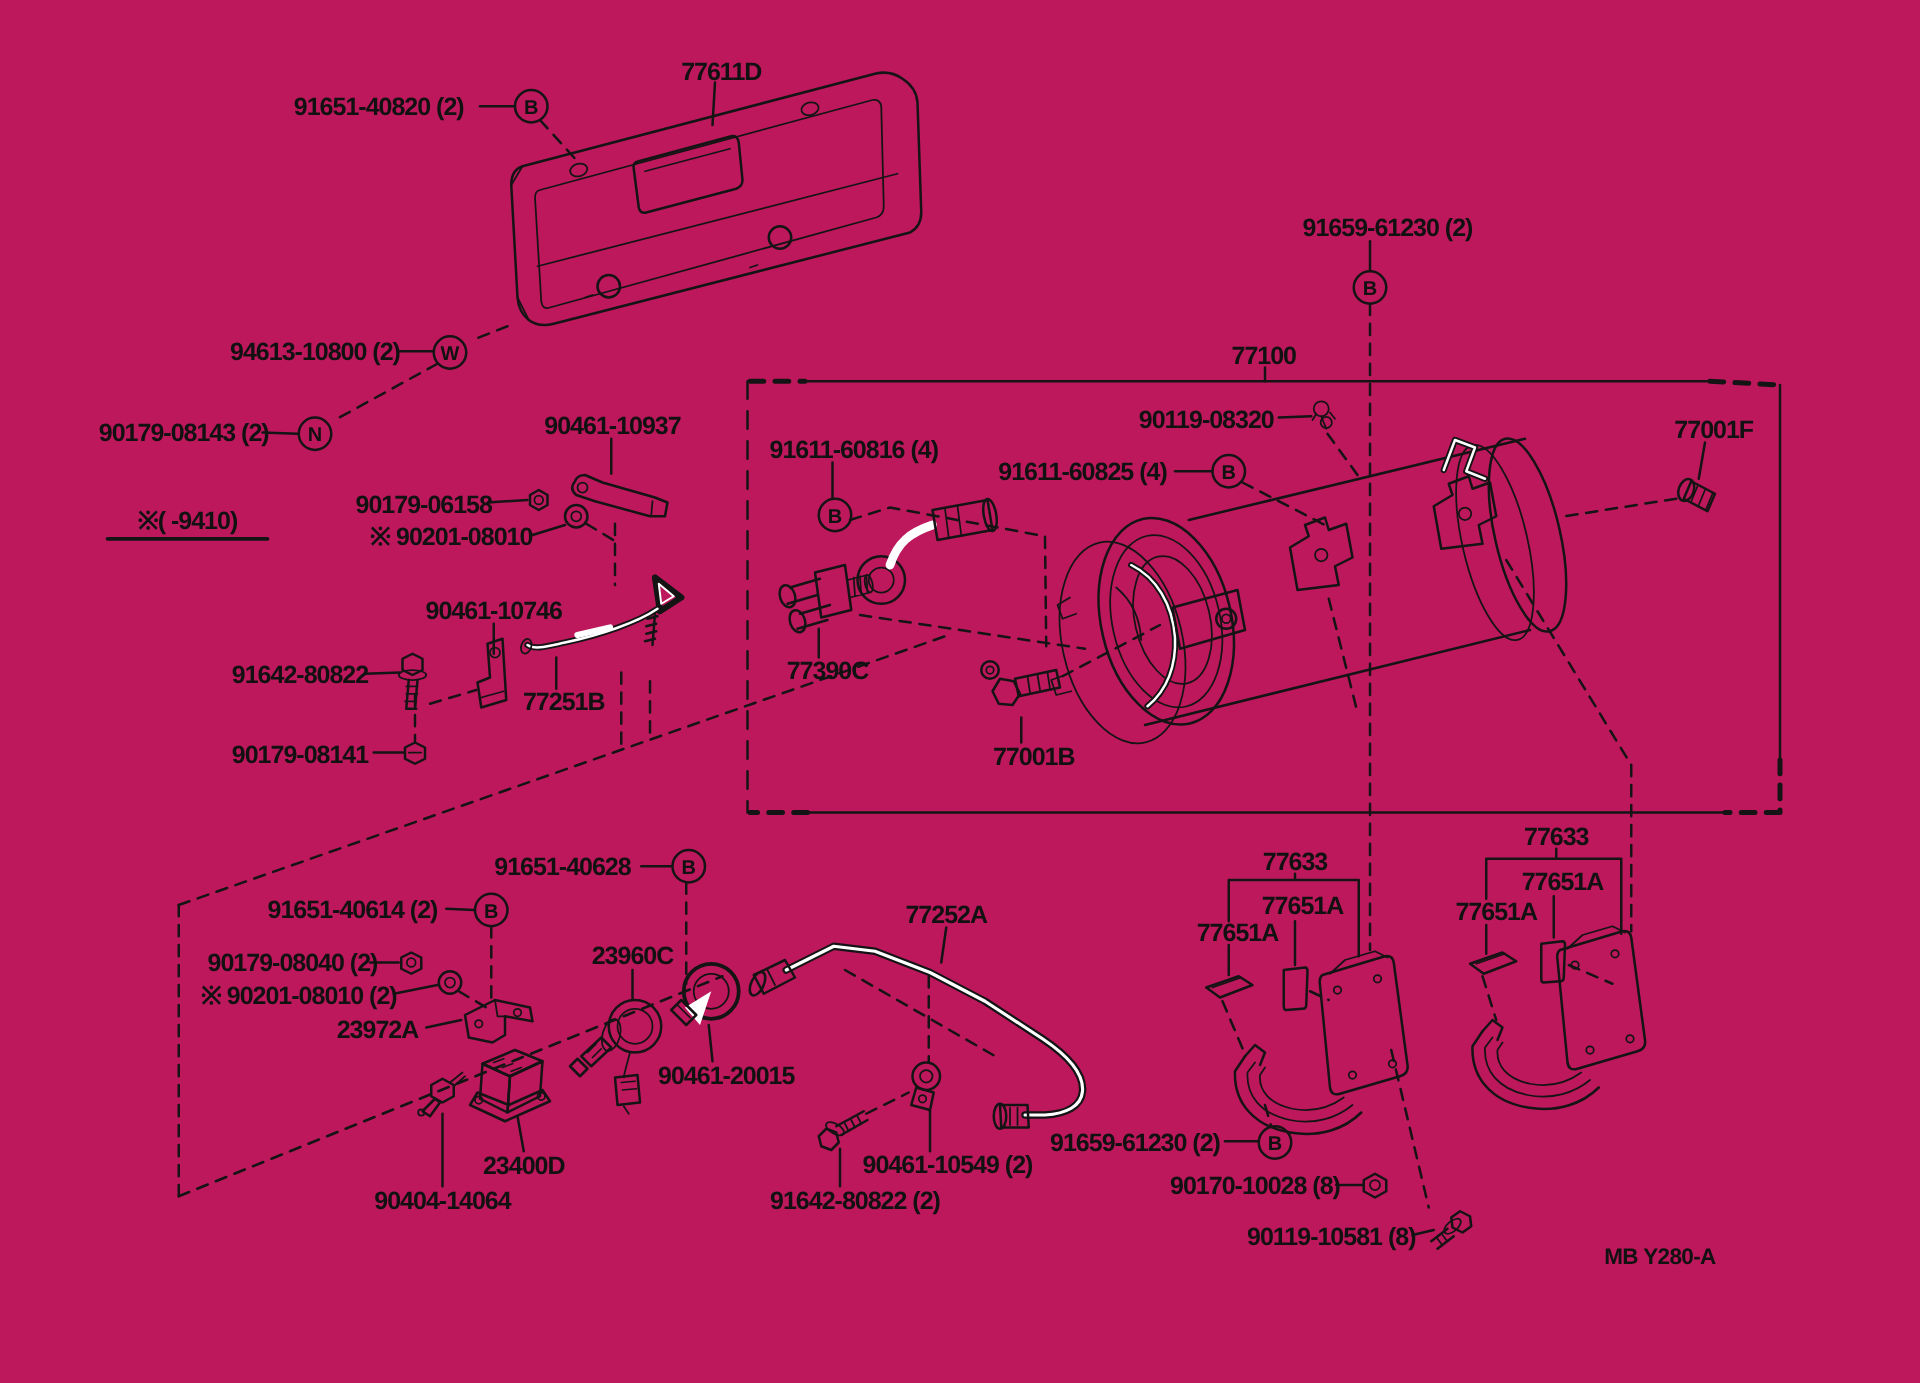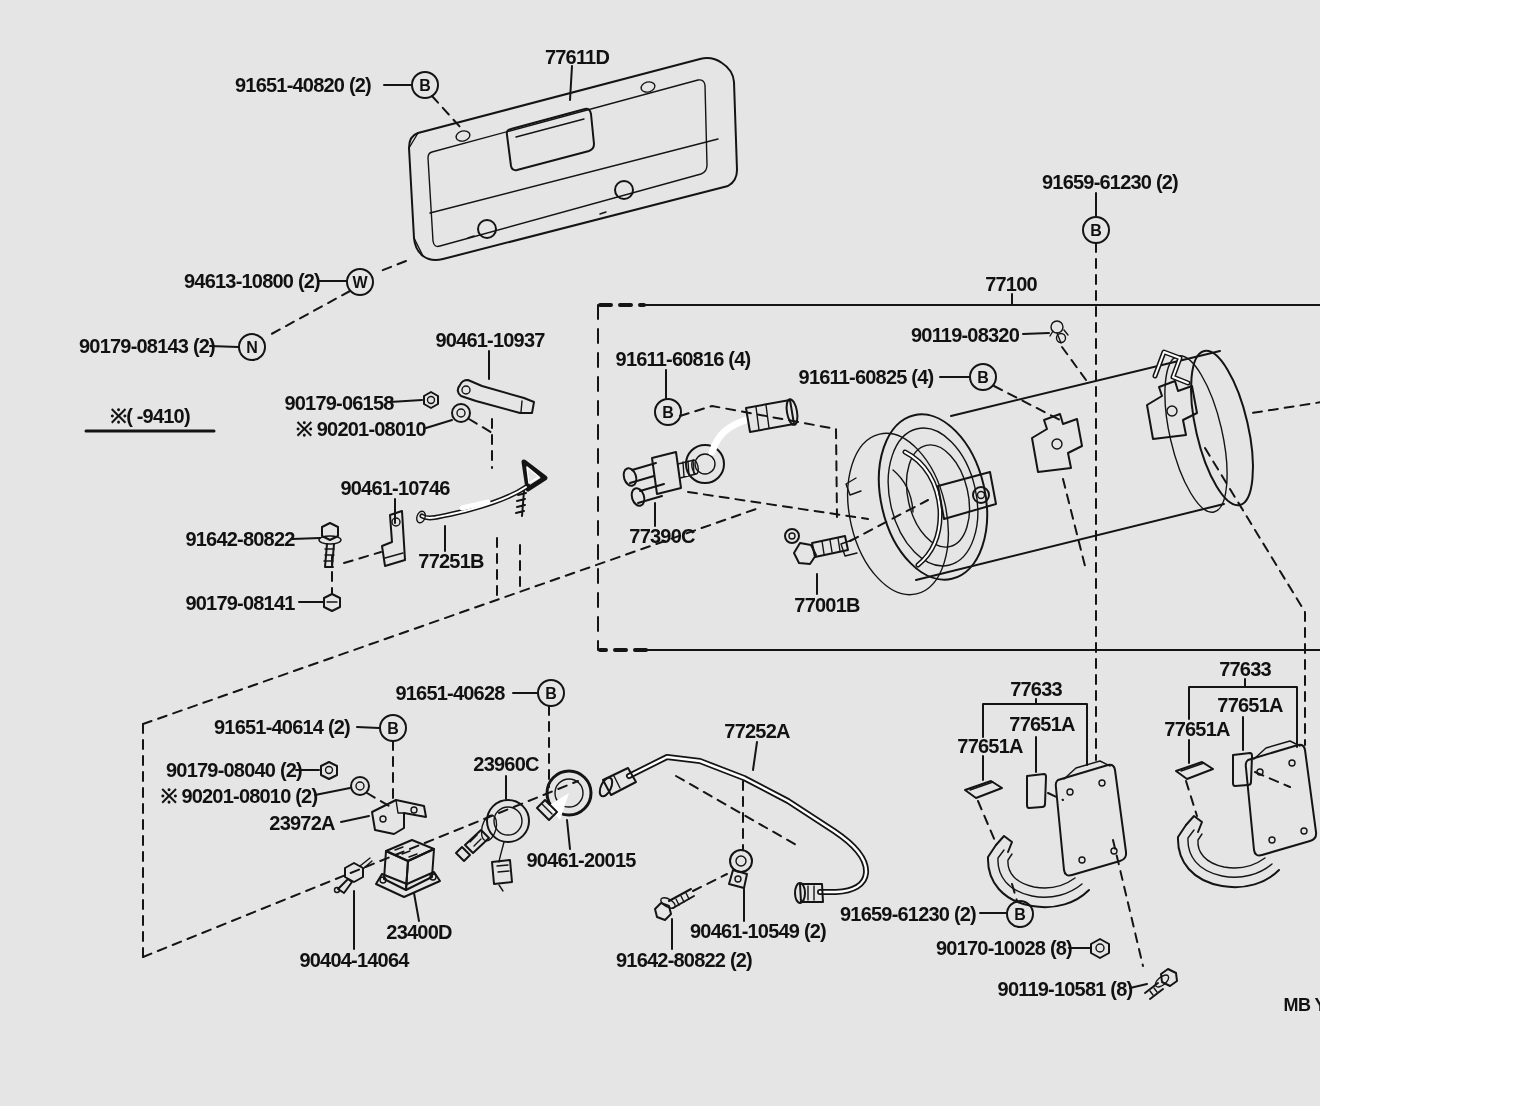--- a/index.html
+++ b/index.html
@@ -1,16 +1,16 @@
 <!DOCTYPE html>
 <html><head>
 <meta charset="utf-8">
 <style>
   html,body{margin:0;padding:0;background:#fff;}
-  #page{position:relative;width:1320px;height:1106px;background:#e5e5e5;overflow:hidden;
+  #page{position:relative;width:1536px;height:1106px;background:#be185d;overflow:hidden;
         font-family:"Liberation Sans", sans-serif;}
   svg{position:absolute;left:0;top:0;}
   .ln{stroke:#141414;stroke-width:2;fill:none;stroke-linecap:round;stroke-linejoin:round;}
   .w1{stroke-width:1.4;}
   .w3{stroke-width:3;}
   .w5{stroke-width:5;}
   .w6{stroke-width:6;}
   .wo{stroke:#ffffff;fill:none;stroke-linecap:round;stroke-linejoin:round;}
   .dash{stroke-dasharray:9 7;}
   .dashbig{stroke-dasharray:11 9;stroke-width:4;}

